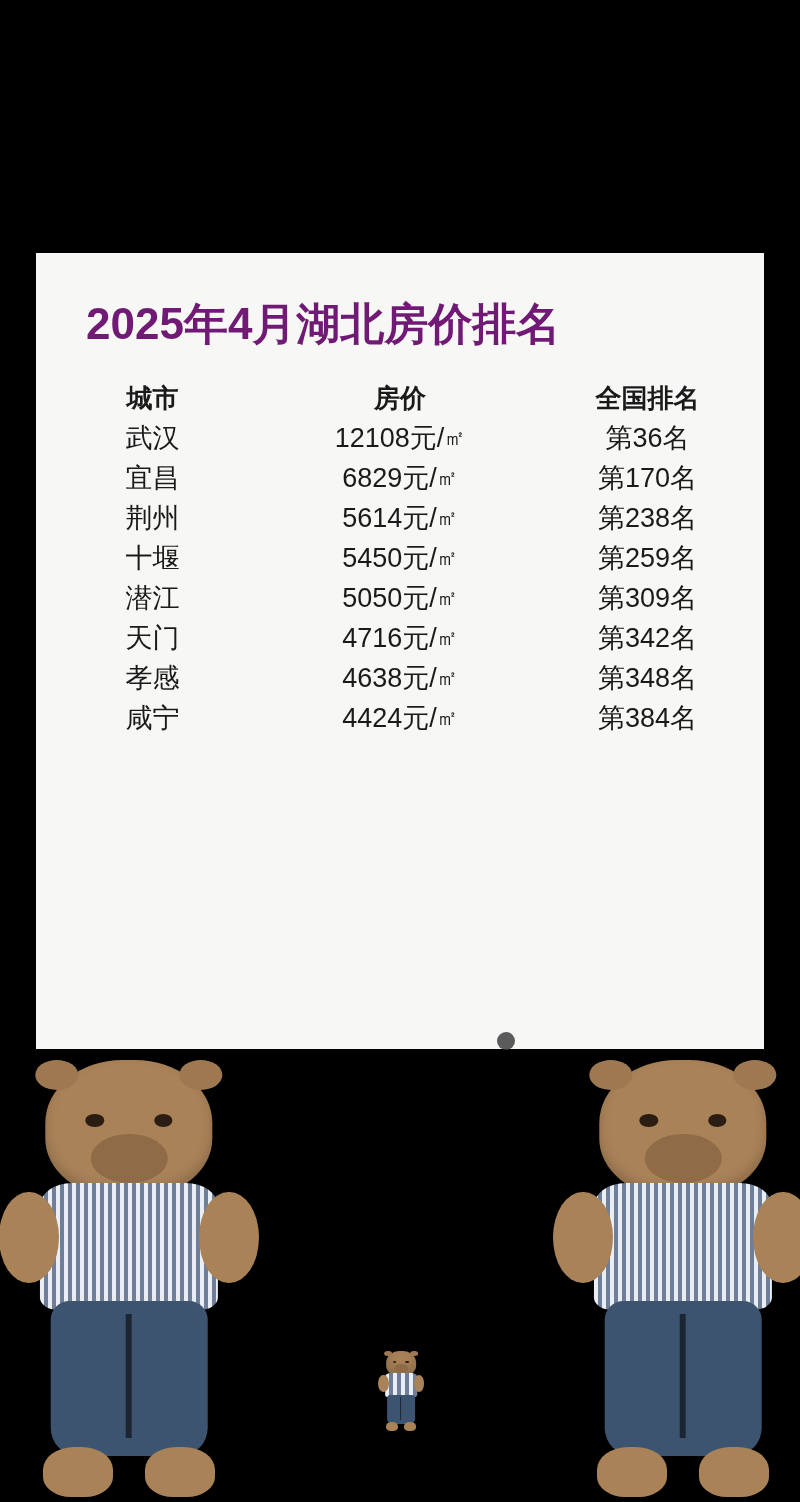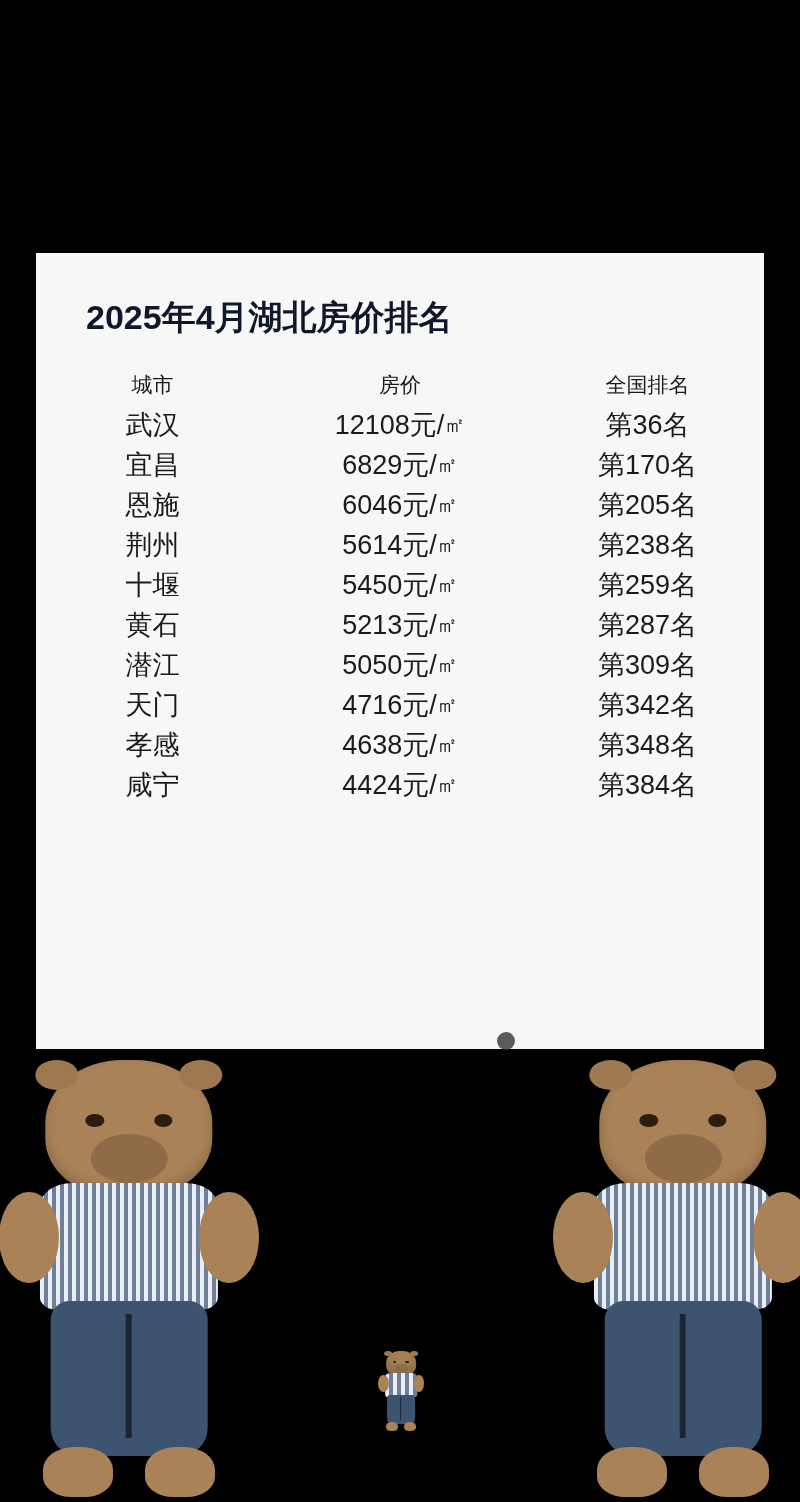--- a/index.html
+++ b/index.html
@@ -23,23 +23,23 @@
   .card {
     position: absolute;
     left: 36px;
     top: 253px;
     width: 728px;
     height: 796px;
     background: #f7f7f5;
     overflow: hidden;
   }
   .card-title {
-    font-size: 34px;
+    font-size: 44px;
     font-weight: bold;
-    color: #0f172a;
+    color: #701a75;
     letter-spacing: 0px;
     margin: 42px 0 0 50px;
     white-space: nowrap;
   }
   table.price-table {
     width: 100%;
     border-collapse: collapse;
     margin-top: 24px;
     table-layout: fixed;
   }
@@ -47,22 +47,22 @@
   table.price-table td {
     padding: 0;
     height: 40px;
     line-height: 40px;
     font-size: 27px;
     color: #1a1a1a;
     text-align: center;
     white-space: nowrap;
   }
   table.price-table th {
-    font-weight: normal;
-    font-size: 21px;
+    font-weight: bold;
+    font-size: 26px;
   }
   col.col-city   { width: 32%; }
   col.col-price  { width: 36%; }
   col.col-rank   { width: 32%; }
   .unit {
     font-size: 21px;
     vertical-align: 2px;
   }
   
   .bear {
@@ -203,38 +203,28 @@
             <td>武汉</td>
             <td><span>12108元/</span><span class="unit">㎡</span></td>
             <td>第36名</td>
           </tr>
           <tr>
             <td>宜昌</td>
             <td><span>6829元/</span><span class="unit">㎡</span></td>
             <td>第170名</td>
           </tr>
           <tr>
-            <td>恩施</td>
-            <td><span>6046元/</span><span class="unit">㎡</span></td>
-            <td>第205名</td>
-          </tr>
-          <tr>
             <td>荆州</td>
             <td><span>5614元/</span><span class="unit">㎡</span></td>
             <td>第238名</td>
           </tr>
           <tr>
             <td>十堰</td>
             <td><span>5450元/</span><span class="unit">㎡</span></td>
             <td>第259名</td>
-          </tr>
-          <tr>
-            <td>黄石</td>
-            <td><span>5213元/</span><span class="unit">㎡</span></td>
-            <td>第287名</td>
           </tr>
           <tr>
             <td>潜江</td>
             <td><span>5050元/</span><span class="unit">㎡</span></td>
             <td>第309名</td>
           </tr>
           <tr>
             <td>天门</td>
             <td><span>4716元/</span><span class="unit">㎡</span></td>
             <td>第342名</td>

